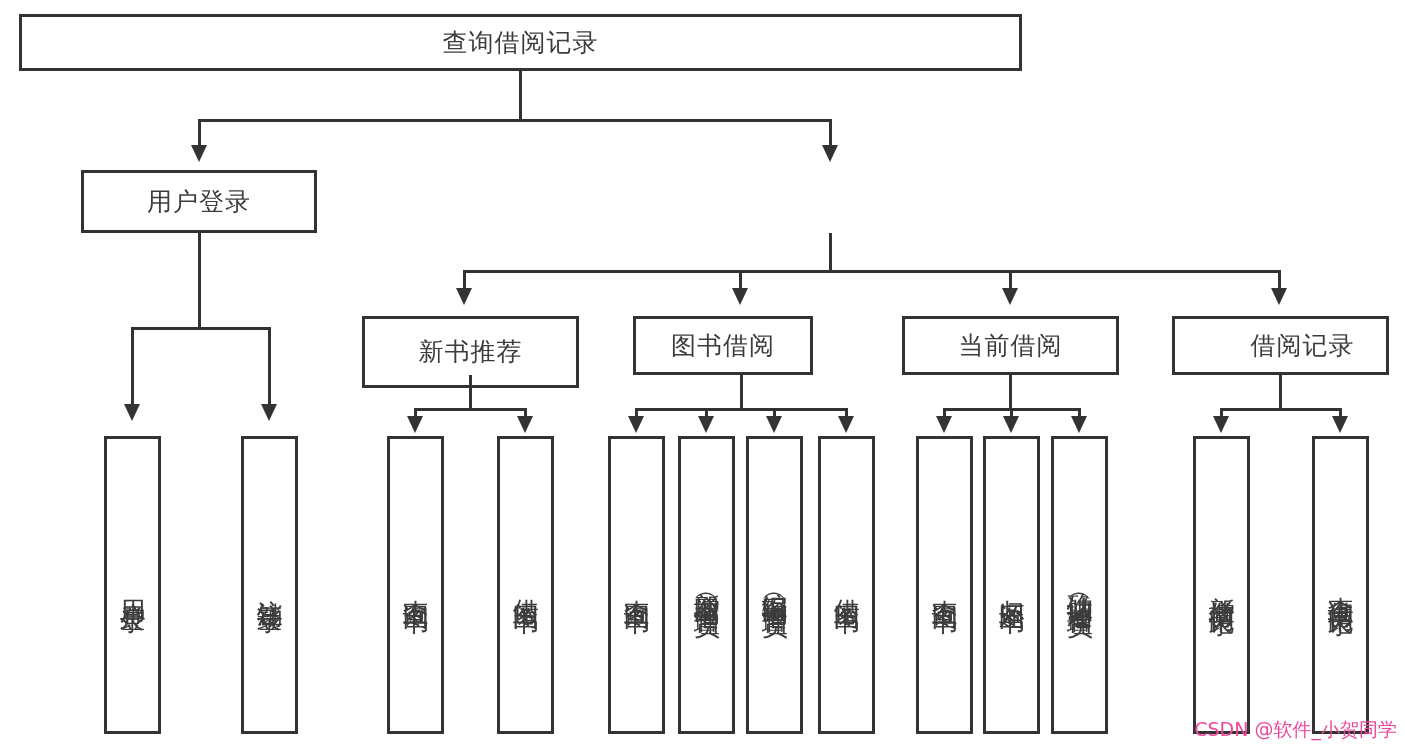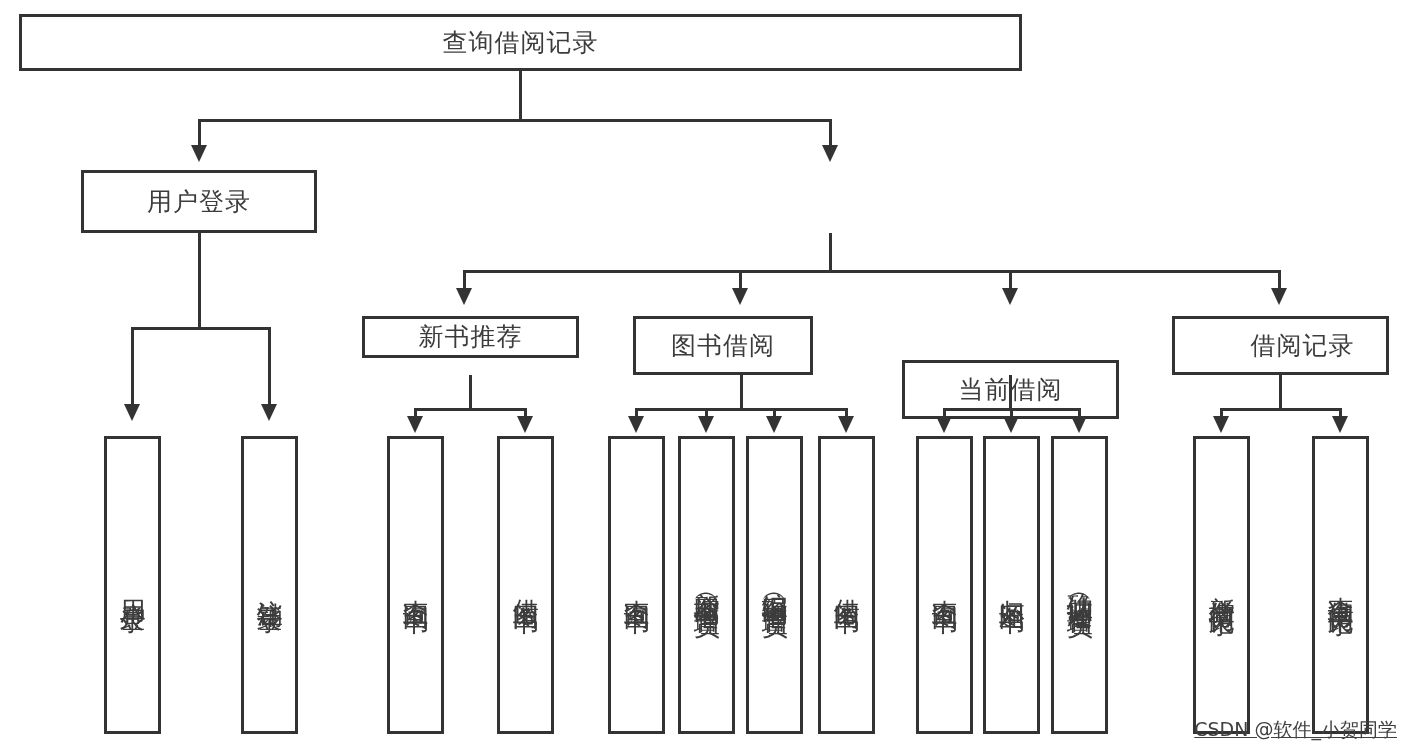--- a/index.html
+++ b/index.html
@@ -66,24 +66,23 @@
     border-left: 8px solid transparent;
     border-right: 8px solid transparent;
     border-top: 17px solid #333333;
   }
   
   #watermark {
     position: absolute;
     right: 8px;
     bottom: 4px;
     font-size: 19px;
-    color: #404040;
+    color: #ec4899;
     white-space: nowrap;
     font-family: "DejaVu Sans", "Liberation Sans", sans-serif;
-    text-decoration: underline;
   }
 </style>
 </head>
 <body>
 
 <div id="canvas">
 
   <div class="node horiz" style="left:19px; top:14px; width:1003px; height:57px;">
     <span class="label">查询借阅记录</span>
   </div>
@@ -112,27 +111,27 @@
   <div class="seg hline" style="left:463px; top:270px; width:818px; height:3px;"></div>
   <div class="seg vline" style="left:463px; top:270px; width:3px; height:20px;"></div>
   <div class="arrow" style="left:456px; top:288px;"></div>
   <div class="seg vline" style="left:739px; top:270px; width:3px; height:20px;"></div>
   <div class="arrow" style="left:732px; top:288px;"></div>
   <div class="seg vline" style="left:1009px; top:270px; width:3px; height:20px;"></div>
   <div class="arrow" style="left:1002px; top:288px;"></div>
   <div class="seg vline" style="left:1278px; top:270px; width:3px; height:20px;"></div>
   <div class="arrow" style="left:1271px; top:288px;"></div>
 
-  <div class="node horiz" style="left:362px; top:316px; width:217px; height:42px;">
+  <div class="node horiz" style="left:362px; top:316px; width:217px; height:72px;">
     <span class="label">新书推荐</span>
   </div>
   <div class="node horiz" style="left:633px; top:316px; width:180px; height:59px;">
     <span class="label">图书借阅</span>
   </div>
-  <div class="node horiz" style="left:902px; top:316px; width:217px; height:59px;margin-top:44px;">
+  <div class="node horiz" style="left:902px; top:316px; width:217px; height:59px;">
     <span class="label">当前借阅</span>
   </div>
   <div class="node horiz" style="left:1172px; top:316px; width:217px; height:59px;padding-left:44px;">
     <span class="label">借阅记录</span>
   </div>
 
   <div class="seg vline" style="left:469px; top:375px; width:3px; height:35px;"></div>
   <div class="seg hline" style="left:414px; top:408px; width:113px; height:3px;"></div>
   <div class="seg vline" style="left:414px; top:408px; width:3px; height:10px;"></div>
   <div class="arrow" style="left:407px; top:416px;"></div>

